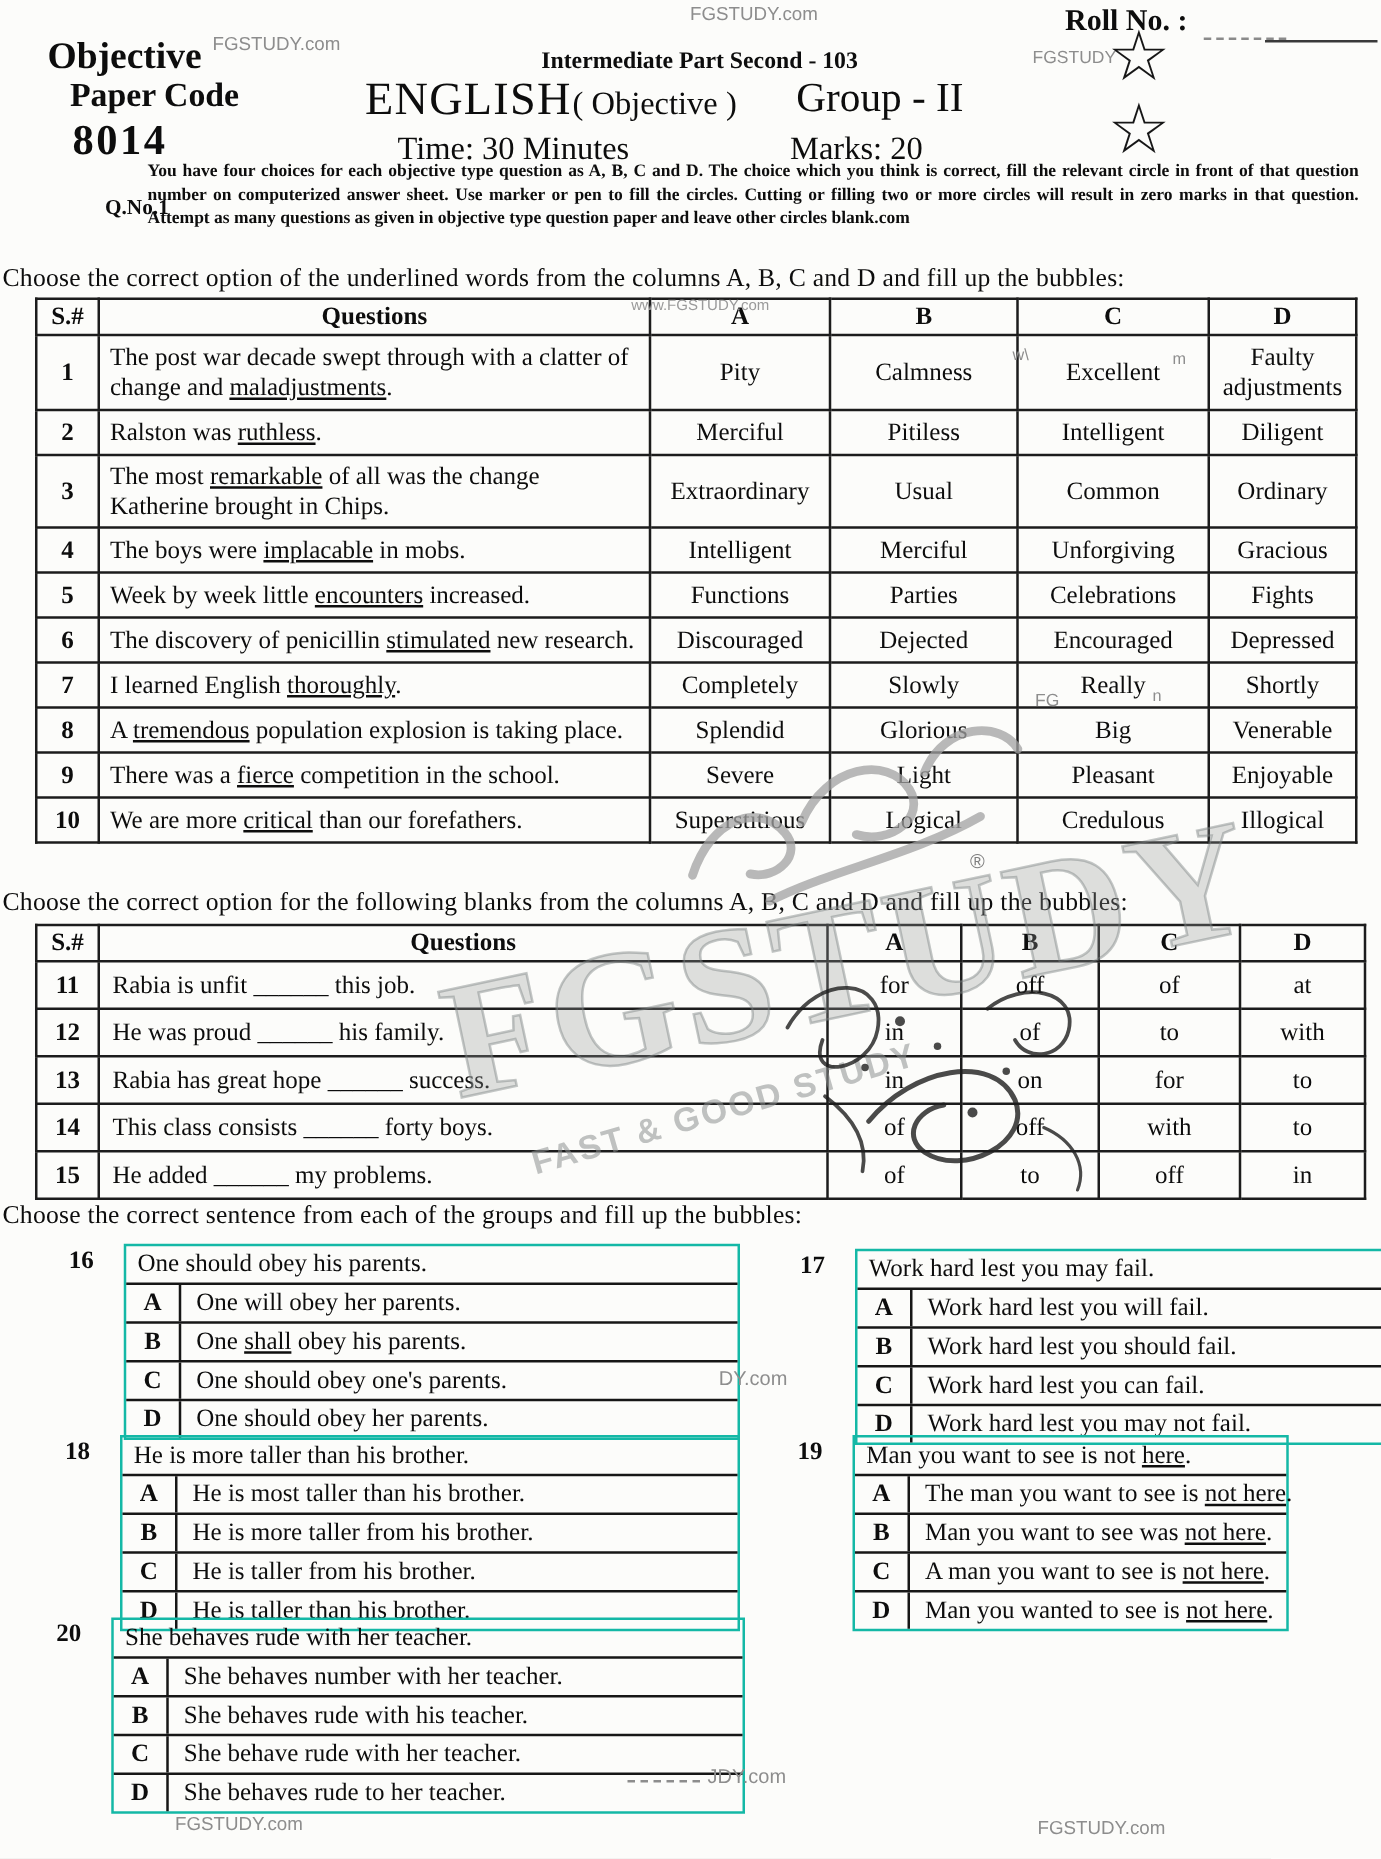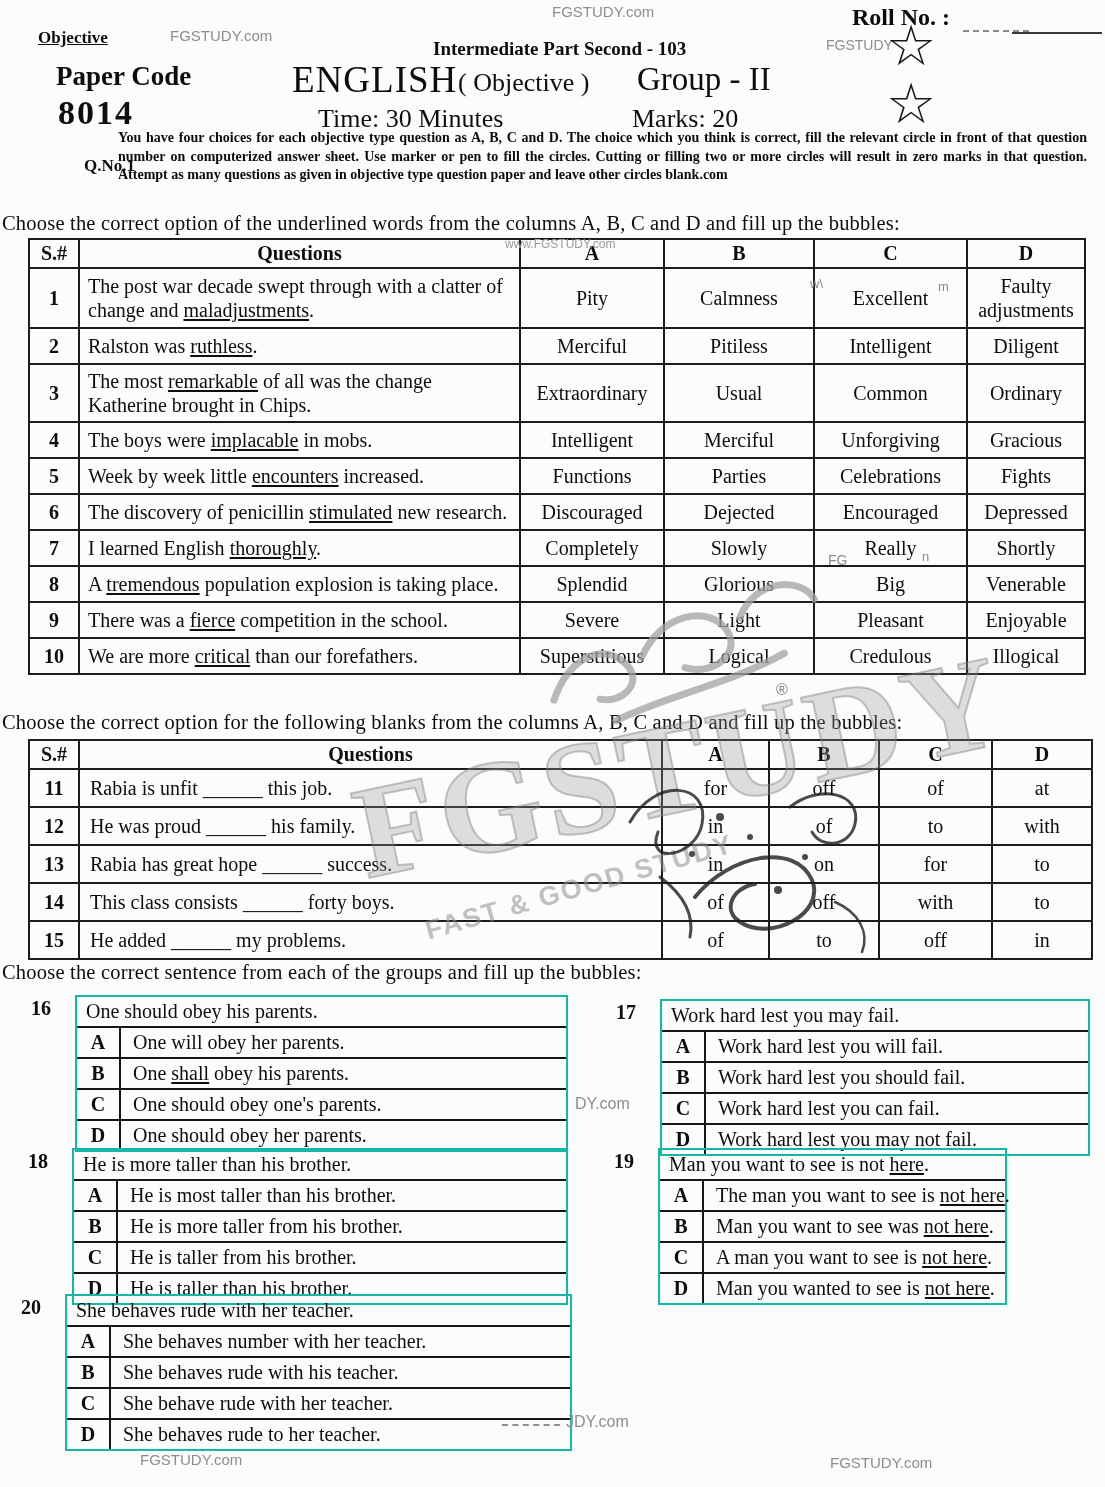--- a/index.html
+++ b/index.html
@@ -11,21 +11,21 @@
   .b{font-weight:bold;}
   
   #roll-label{left:852px;top:4px;font-size:24px;font-weight:bold;}
   #roll-dash{left:963px;top:30px;width:66px;border-top:2px dashed #8a8a8a;}
   #roll-line{left:1012px;top:32px;width:90px;border-top:2px solid #3a3a3a;}
   #wm-top-center{left:552px;top:3px;font-size:15px;}
   #wm-top-left{left:170px;top:27px;font-size:15px;}
   #wm-header-right{left:826px;top:37px;font-size:14px;}
   #star1{left:886px;top:18px;font-size:56px;line-height:56px;color:#161616;font-family:"DejaVu Sans",sans-serif;}
   #star2{left:886px;top:76px;font-size:56px;line-height:56px;color:#161616;font-family:"DejaVu Sans",sans-serif;}
-  #h-objective{left:38px;top:28px;font-size:17px;font-weight:bold;text-decoration:underline;}
+  #h-objective{left:38px;top:28px;font-size:30px;font-weight:bold;}
   #h-papercode{left:56px;top:61px;font-size:27px;font-weight:bold;}
   #h-code{left:58px;top:94px;font-size:34px;font-weight:bold;letter-spacing:2px;}
   #h-exam{left:433px;top:38px;font-size:19px;font-weight:bold;}
   #h-subject{left:292px;top:58px;font-size:37px;letter-spacing:1px;}
   #h-subparen{left:458px;top:68px;font-size:26px;}
   #h-group{left:637px;top:61px;font-size:33px;}
   #h-time{left:318px;top:104px;font-size:26px;}
   #h-marks{left:632px;top:104px;font-size:26px;}
   #h-qno{left:84px;top:156px;font-size:17px;font-weight:bold;}
   #h-instr{left:118px;top:129px;width:969px;font-size:14px;font-weight:bold;line-height:18.6px;text-align:justify;}
@@ -41,21 +41,21 @@
   td,th{border:2px solid #1c1c1c;font-size:20px;vertical-align:middle;}
   th{font-size:20px;padding:2px 2px;}
   .sn{width:50px;text-align:center;font-weight:bold;}
   .q{text-align:left;padding:4px 6px 4px 8px;line-height:24px;}
   .c{text-align:center;padding:5px 2px;line-height:24px;}
   #table1 td.c{padding:5px 2px;}
   #table2 td{padding:6px 2px;}
   #table2 td.q{padding-left:10px;}
   u{text-underline-offset:2px;}
   
-  .group{position:absolute;}
+  .group{position:absolute;margin-left:24px;}
   .gnum{position:absolute;left:-44px;top:2px;font-size:20px;font-weight:bold;width:40px;}
   .gbox{border:2px solid #14b8a6;}
   .stem{height:29px;line-height:29px;border-bottom:2px solid #161616;padding-left:9px;font-size:20px;white-space:nowrap;}
   .orow{display:flex;height:29px;line-height:29px;border-bottom:2px solid #161616;font-size:20px;}
   .orow:last-child{border-bottom:none;}
   .olet{width:42px;flex:0 0 42px;border-right:2px solid #161616;text-align:center;font-weight:bold;}
   .otext{padding-left:12px;white-space:nowrap;}
   #g16{left:75px;top:995px;width:493px;}
   #g17{left:660px;top:999px;width:430px;}
   #g18{left:72px;top:1148px;width:496px;}

